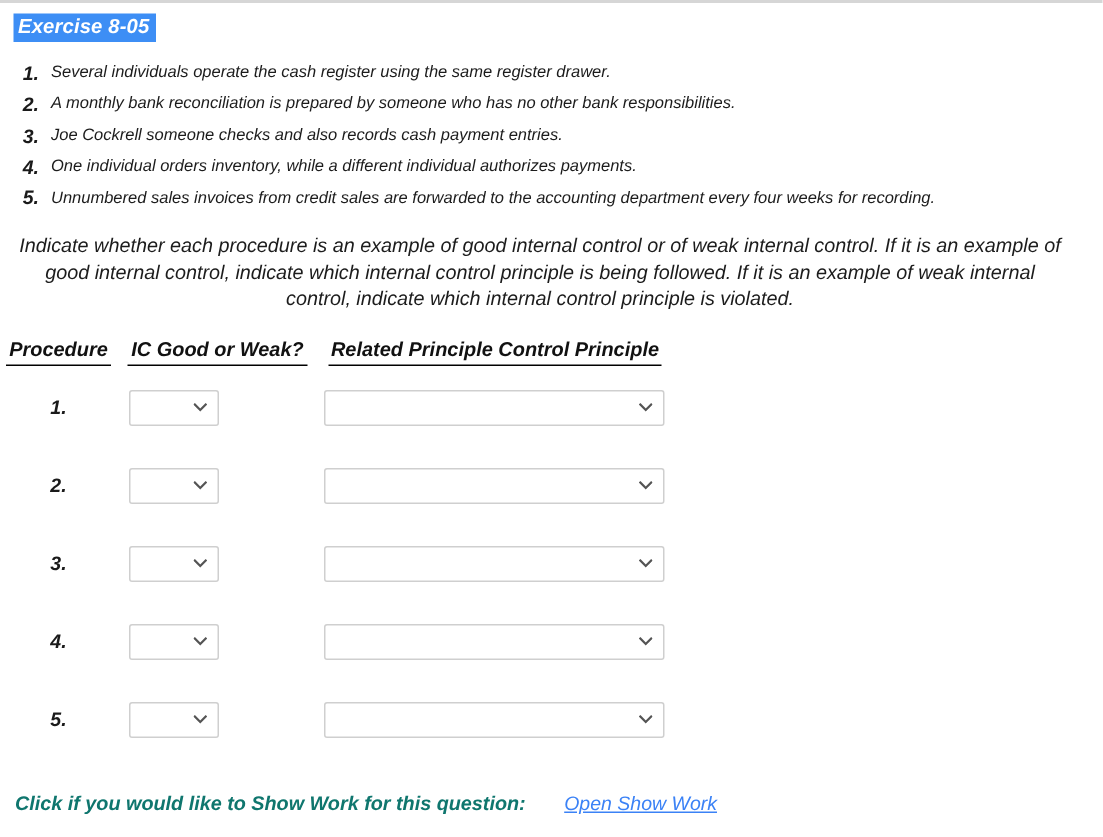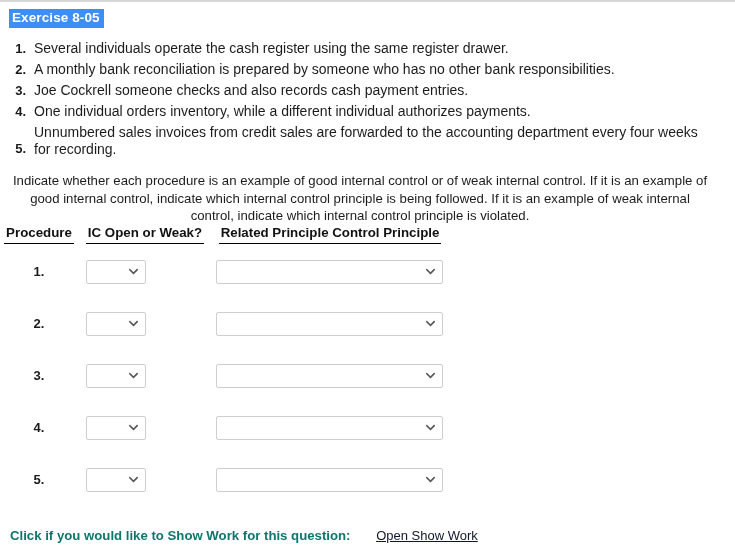--- a/index.html
+++ b/index.html
@@ -14,20 +14,21 @@
     font-family: "Liberation Sans", sans-serif;
     font-size: 13px;
     color: #1a1a1a;
     position: relative;
     border-top: 2px solid #d6d6d6;
     box-sizing: border-box;
   }
 
   .page {
     padding: 0;
+    font-style: italic;
   }
 
   
   .title-row {
     padding: 7px 0 0 9px;
   }
   .exercise-title {
     display: inline-block;
     background: #3d8ef5;
     color: #ffffff;
@@ -67,38 +68,39 @@
     padding-right: 8px;
     line-height: 17px;
     box-sizing: border-box;
   }
   .proc-item.two-line .proc-num {
     align-self: flex-end;
     line-height: 16px;
     padding-bottom: 1px;
   }
   .proc-text {
-    font-size: 14px;
+    font-size: 11px;
     line-height: 17px;
     color: #1c1c1c;
     flex: 1;
   }
 
   
   .instruction {
     margin: 14px 10px 0 10px;
     font-size: 13.2px;
     line-height: 17.5px;
     color: #1c1c1c;
     width: 700px;
     text-align: center;
   }
 
   
   .answer-table {
+    margin-top: 17px;
     border-collapse: collapse;
     padding-left: 28px;
   }
   .answer-table thead th {
     font-weight: bold;
     font-size: 13.3px;
     text-align: center;
     padding: 0 0 2px 0;
     color: #111111;
     vertical-align: bottom;
@@ -169,21 +171,21 @@
     font-size: 13.2px;
     line-height: 18px;
     white-space: nowrap;
   }
   .footer-label {
     font-weight: bold;
     color: #0f766e;
     margin-top: 41px;
   }
   .show-work-link {
-    color: #0f172a;
+    color: #3b82f6;
     text-decoration: underline;
     margin-left: 22px;
     font-size: 13px;
     cursor: pointer;
   }
 </style>
 </head>
 <body>
 
 <div class="page">
@@ -218,21 +220,21 @@
 
   <div class="instruction">Indicate whether each procedure is an example of good internal control or of weak internal control. If it is an example of good internal control, indicate which internal control principle is being followed. If it is an example of weak internal control, indicate which internal control principle is violated.</div>
 
   <table class="answer-table">
     <thead>
       <tr>
         <th class="col-proc">
           <span class="th-inner">Procedure</span>
         </th>
         <th class="col-icgw">
-          <span class="th-inner">IC Open or Weak?</span>
+          <span class="th-inner">IC Good or Weak?</span>
         </th>
         <th class="col-rel">
           <span class="th-inner">Related Principle Control Principle</span>
         </th>
       </tr>
     </thead>
     <tbody>
 
       <tr>
         <td class="cell-num">1.</td>

